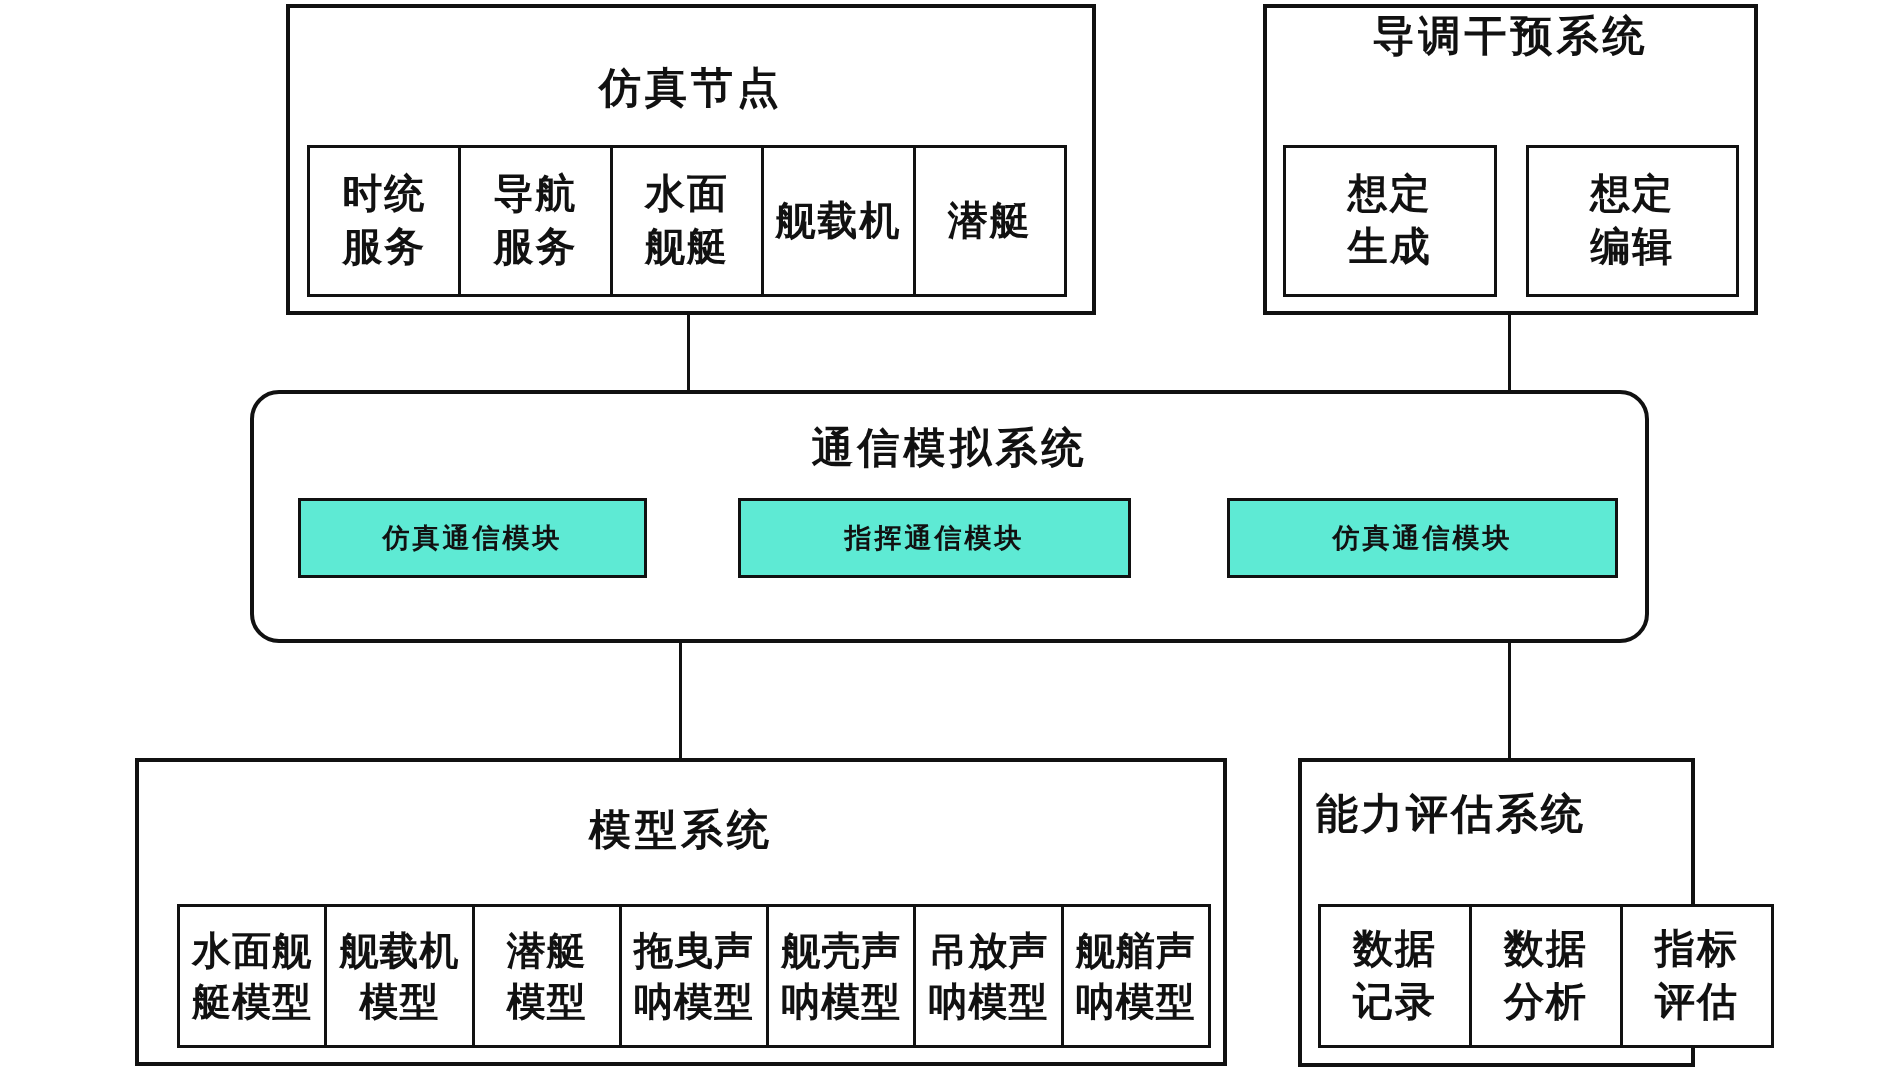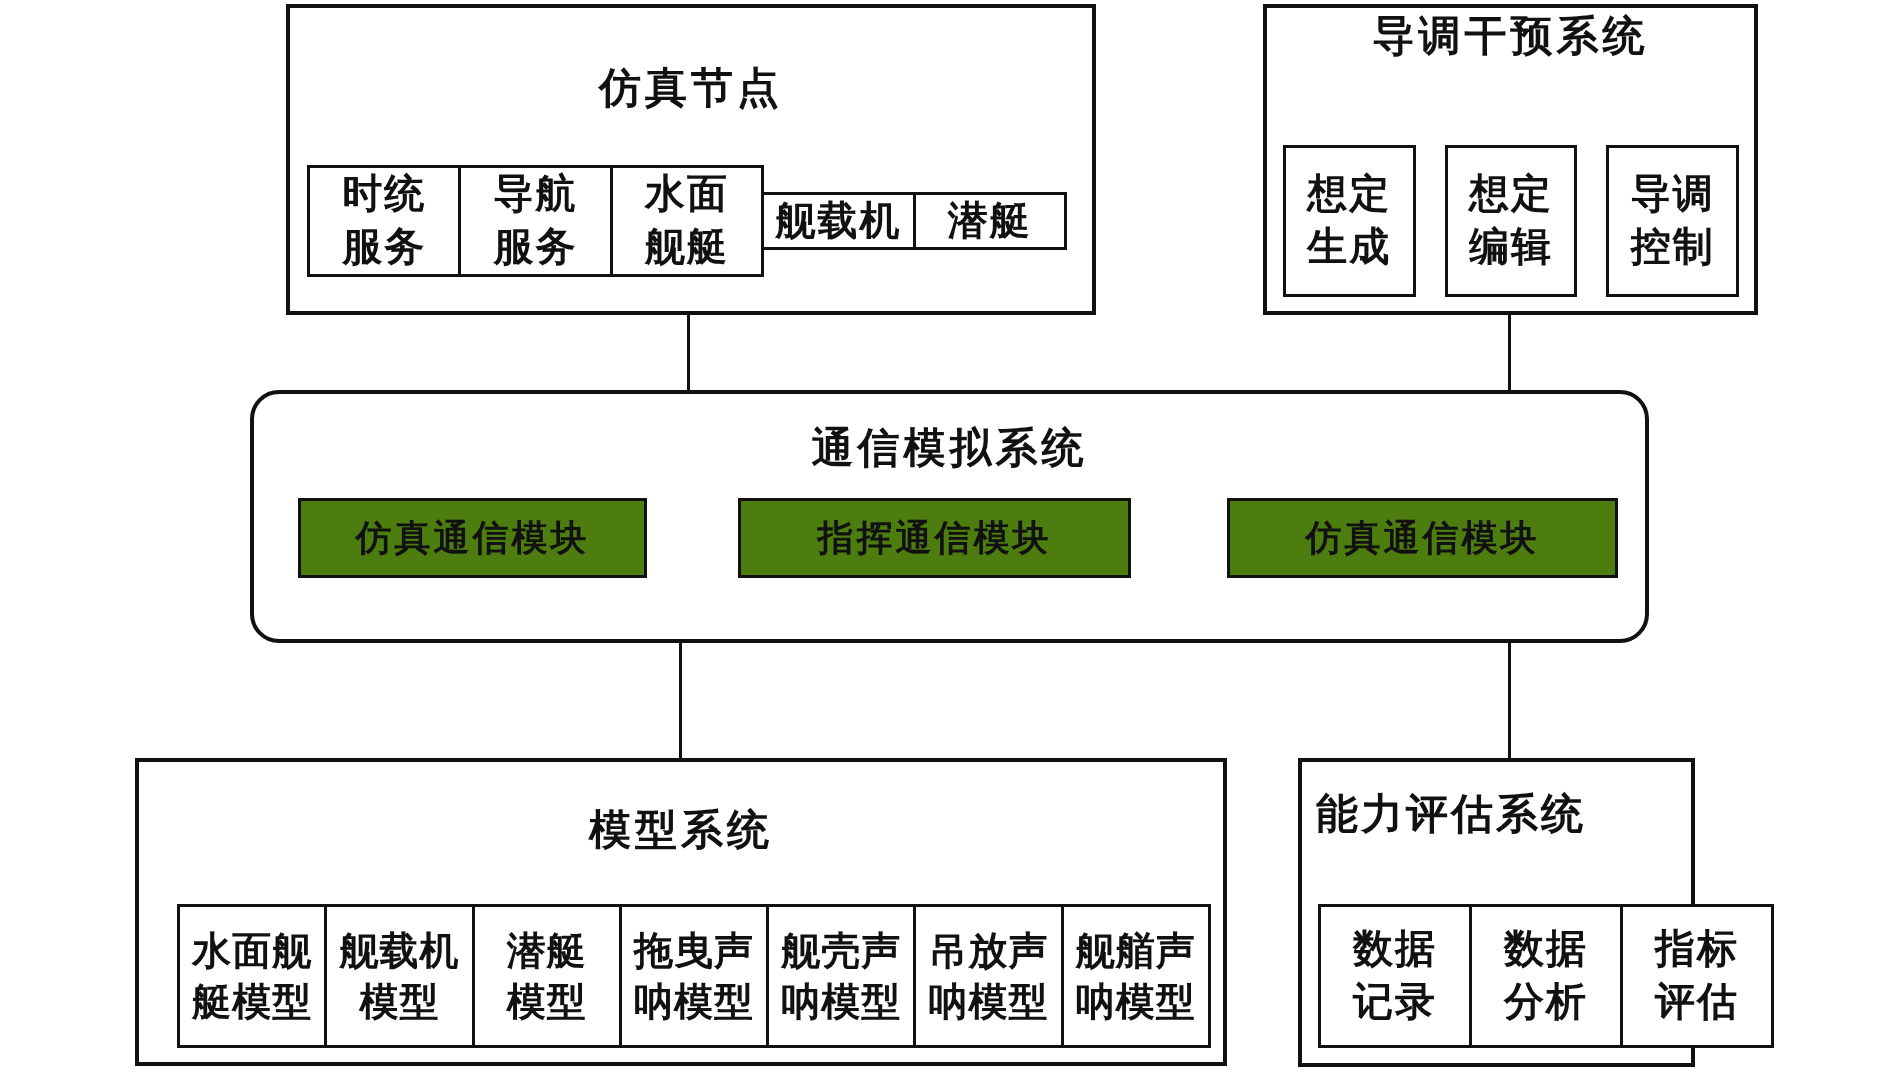--- a/index.html
+++ b/index.html
@@ -49,35 +49,35 @@
   }
   .cell + .cell { margin-left: -3px; }
   .cell span { display: block; }
   .module {
     position: absolute;
     border: 3px solid #111111;
     box-sizing: border-box;
     display: flex;
     align-items: center;
     justify-content: center;
-    font-size: 36px;
+    font-size: 27px;
     letter-spacing: 3px;
-    background: #4d7c0f;
+    background: #5eead4;
     white-space: nowrap;
   }
   .connector {
     position: absolute;
     width: 3px;
     background: #111111;
   }
 
   
   #box-sim   { left: 286px;  top: 4px;   width: 810px;  height: 311px; }
   #box-sim .title { margin-top: 52px; }
-  #row-sim   { left: 17px;   top: 137px; width: 760px;  height: 152px; align-items: center; }
+  #row-sim   { left: 17px;   top: 137px; width: 760px;  height: 152px; }
 
   
   #box-dir   { left: 1263px; top: 4px;   width: 495px;  height: 311px; }
   #box-dir .title { }
   #row-dir   { left: 16px;   top: 137px; width: 456px;  height: 152px; gap: 32px; }
 
   
   #box-comm  { left: 250px;  top: 390px; width: 1399px; height: 253px; border-radius: 29px; }
   #box-comm .title { margin-top: 26px; }
   #mod-1 { left: 44px;  top: 104px; width: 349px; height: 80px; }
@@ -136,24 +136,20 @@
     <span class="title">导调干预系统</span>
     <div class="row" id="row-dir">
       <div class="cell">
         <span>想定</span>
         <span>生成</span>
       </div>
       <div class="cell">
         <span>想定</span>
         <span>编辑</span>
       </div>
-      <div class="cell">
-        <span>导调</span>
-        <span>控制</span>
-      </div>
     </div>
   </div>
 
   <div class="box" id="box-comm">
     <span class="title">通信模拟系统</span>
     <div class="module" id="mod-1">
       <span>仿真通信模块</span>
     </div>
     <div class="module" id="mod-2">
       <span>指挥通信模块</span>

